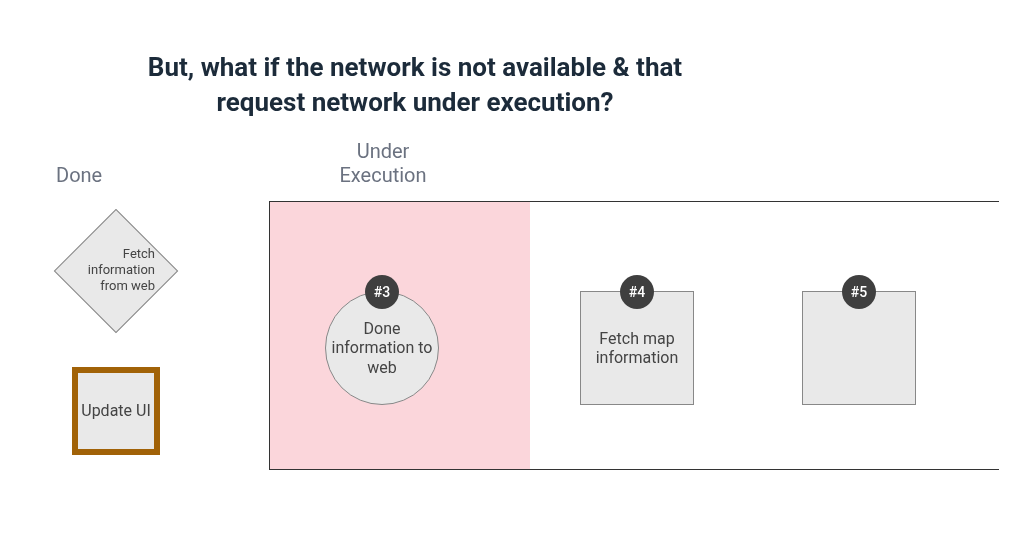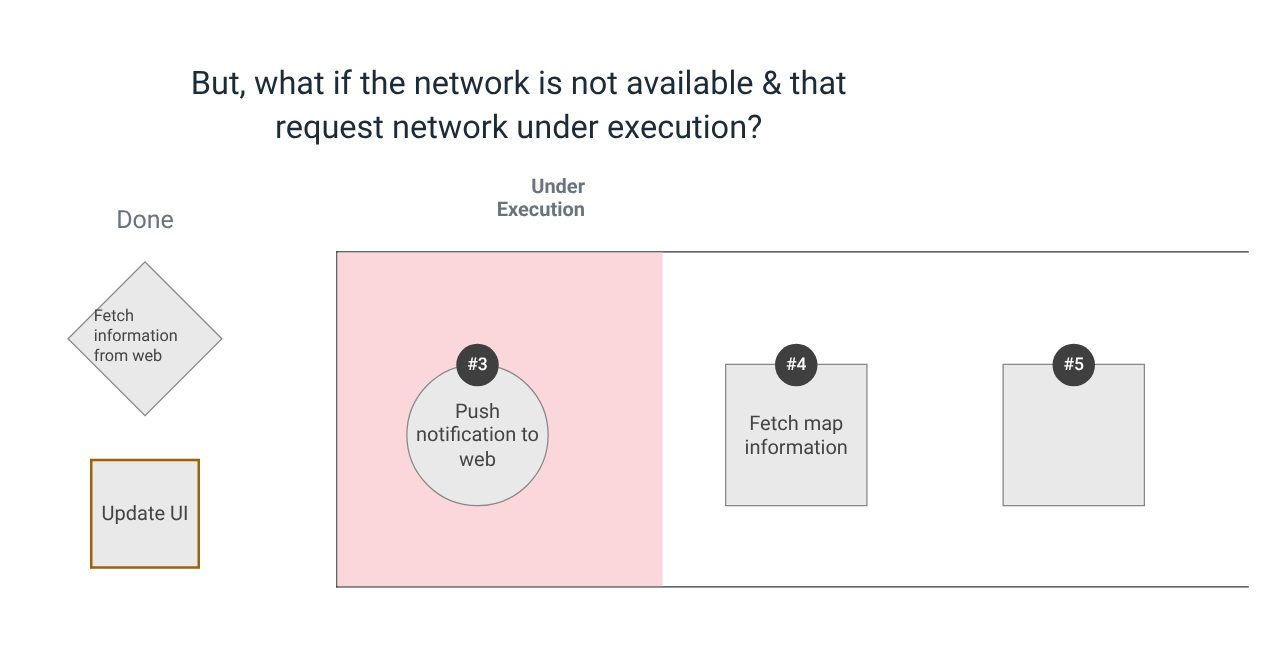--- a/index.html
+++ b/index.html
@@ -19,46 +19,45 @@
     height: 534px;
   }
 
   .title {
     position: absolute;
     top: 50px;
     left: 0;
     width: 830px;
     text-align: center;
     font-size: 26px;
-    font-weight: 400;
+    font-weight: 700;
     line-height: 1.35;
     color: #1c2b3a;
   }
 
   
   .done-label {
     position: absolute;
     left: 56px;
     top: 163px;
     width: 120px;
-    text-align: center;
+    text-align: left;
     font-size: 20px;
     color: #6b7280;
   }
 
   .under-label {
     position: absolute;
     left: 298px;
     top: 139px;
     width: 170px;
-    text-align: right;
-    font-size: 16px;
+    text-align: center;
+    font-size: 20px;
     color: #6b7280;
     line-height: 1.2;
-    font-weight: bold;
   }
 
   
   .diamond-wrap {
     position: absolute;
     left: 55px;
     top: 210px;
     width: 120px;
     height: 120px;
   }
@@ -74,36 +73,36 @@
   }
   .diamond-text {
     position: absolute;
     left: 0;
     top: 0;
     width: 120px;
     height: 120px;
     display: flex;
     align-items: center;
     justify-content: center;
-    text-align: left;
+    text-align: right;
     font-size: 13px;
     color: #444;
     line-height: 1.25;
     padding: 20px;
     box-sizing: border-box;
   }
 
   .update-ui-box {
     position: absolute;
     left: 72px;
     top: 367px;
     width: 88px;
     height: 88px;
     background: #e9e9e9;
-    border: 2px solid #a16207;
+    border: 6px solid #a16207;
     display: flex;
     align-items: center;
     justify-content: center;
     text-align: center;
     font-size: 16px;
     color: #444;
     line-height: 1.2;
     box-sizing: border-box;
   }
 
@@ -209,21 +208,21 @@
 
   <div class="update-ui-box">
     <span>Update UI</span>
   </div>
 
   <div class="queue">
     <div class="highlight"></div>
 
     <div class="circle-node node3">
       <div class="badge">#3</div>
-      <span>Push notification to web</span>
+      <span>Done information to web</span>
     </div>
 
     <div class="square-node node4">
       <div class="badge">#4</div>
       <span>Fetch map information</span>
     </div>
 
     <div class="square-node node5">
       <div class="badge">#5</div>
     </div>

